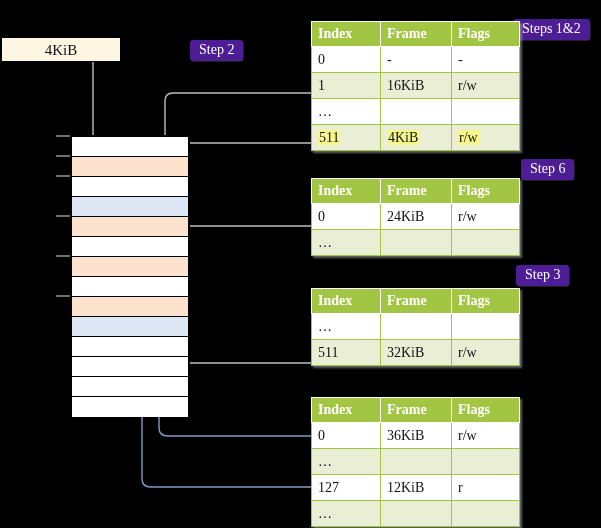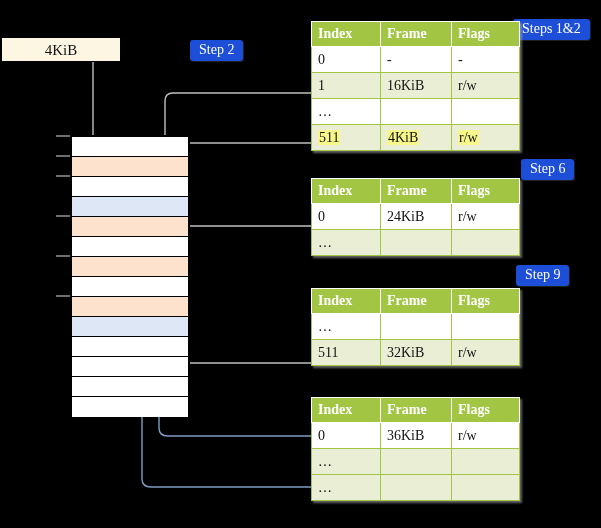--- a/index.html
+++ b/index.html
@@ -8,21 +8,21 @@
     background:#000;
     font-family:"Liberation Serif", serif;
     position:relative;
     overflow:hidden;
   }
   .stage{position:absolute;left:0;top:0;width:601px;height:528px;}
 
   
   .badge{
     position:absolute;
-    background:#1d4ed8;
+    background:#4c1d95;
     color:#ffffff;
     font-family:"Liberation Serif", serif;
     font-size:14px;
     line-height:18px;
     padding:1px 9px 2px 9px;
     border-radius:3px;
     white-space:nowrap;
     box-shadow:1px 1px 0 rgba(255,255,255,.12);
     text-align:right;
   }
@@ -125,21 +125,21 @@
 
     <path class="bwire" d="M 312 487 L 151 487 Q 142 487 142 479 L 142 222"></path>
     <polygon class="barrow" points="136,222 148,222 142,208"></polygon>
   </svg>
 
   <div class="srcbox" style="left:2px;top:38px;width:118px;height:23px;line-height:23px;">4KiB</div>
 
   <div class="badge" style="left:190px;top:40px;">Step 2</div>
   <div class="badge" style="left:513px;top:19px;">Steps 1&amp;2</div>
   <div class="badge" style="left:521px;top:159px;">Step 6</div>
-  <div class="badge" style="left:516px;top:265px;">Step 9</div>
+  <div class="badge" style="left:516px;top:265px;">Step 3</div>
 
   <div class="mem" id="memcol" style="left:70px;top:135px;width:120px;height:280px;">
       <div class="mem-row" style="height: 20px; background: rgb(255, 255, 255);"></div>
       <div class="mem-row" style="height: 20px; background: rgb(253, 227, 205);"></div>
       <div class="mem-row" style="height: 20px; background: rgb(255, 255, 255);"></div>
       <div class="mem-row" style="height: 20px; background: rgb(221, 231, 245);"></div>
       <div class="mem-row" style="height: 20px; background: rgb(253, 227, 205);"></div>
       <div class="mem-row" style="height: 20px; background: rgb(255, 255, 255);"></div>
       <div class="mem-row" style="height: 20px; background: rgb(253, 227, 205);"></div>
       <div class="mem-row" style="height: 20px; background: rgb(255, 255, 255);"></div>
@@ -244,20 +244,25 @@
         <tr>
           <td>0</td>
           <td>36KiB</td>
           <td>r/w</td>
         </tr>
         <tr class="alt">
           <td>…</td>
           <td></td>
           <td></td>
         </tr>
+        <tr>
+          <td>127</td>
+          <td>12KiB</td>
+          <td>r</td>
+        </tr>
         <tr class="alt">
           <td>…</td>
           <td></td>
           <td></td>
         </tr>
       </tbody>
     </table>
 
 </div>
 

